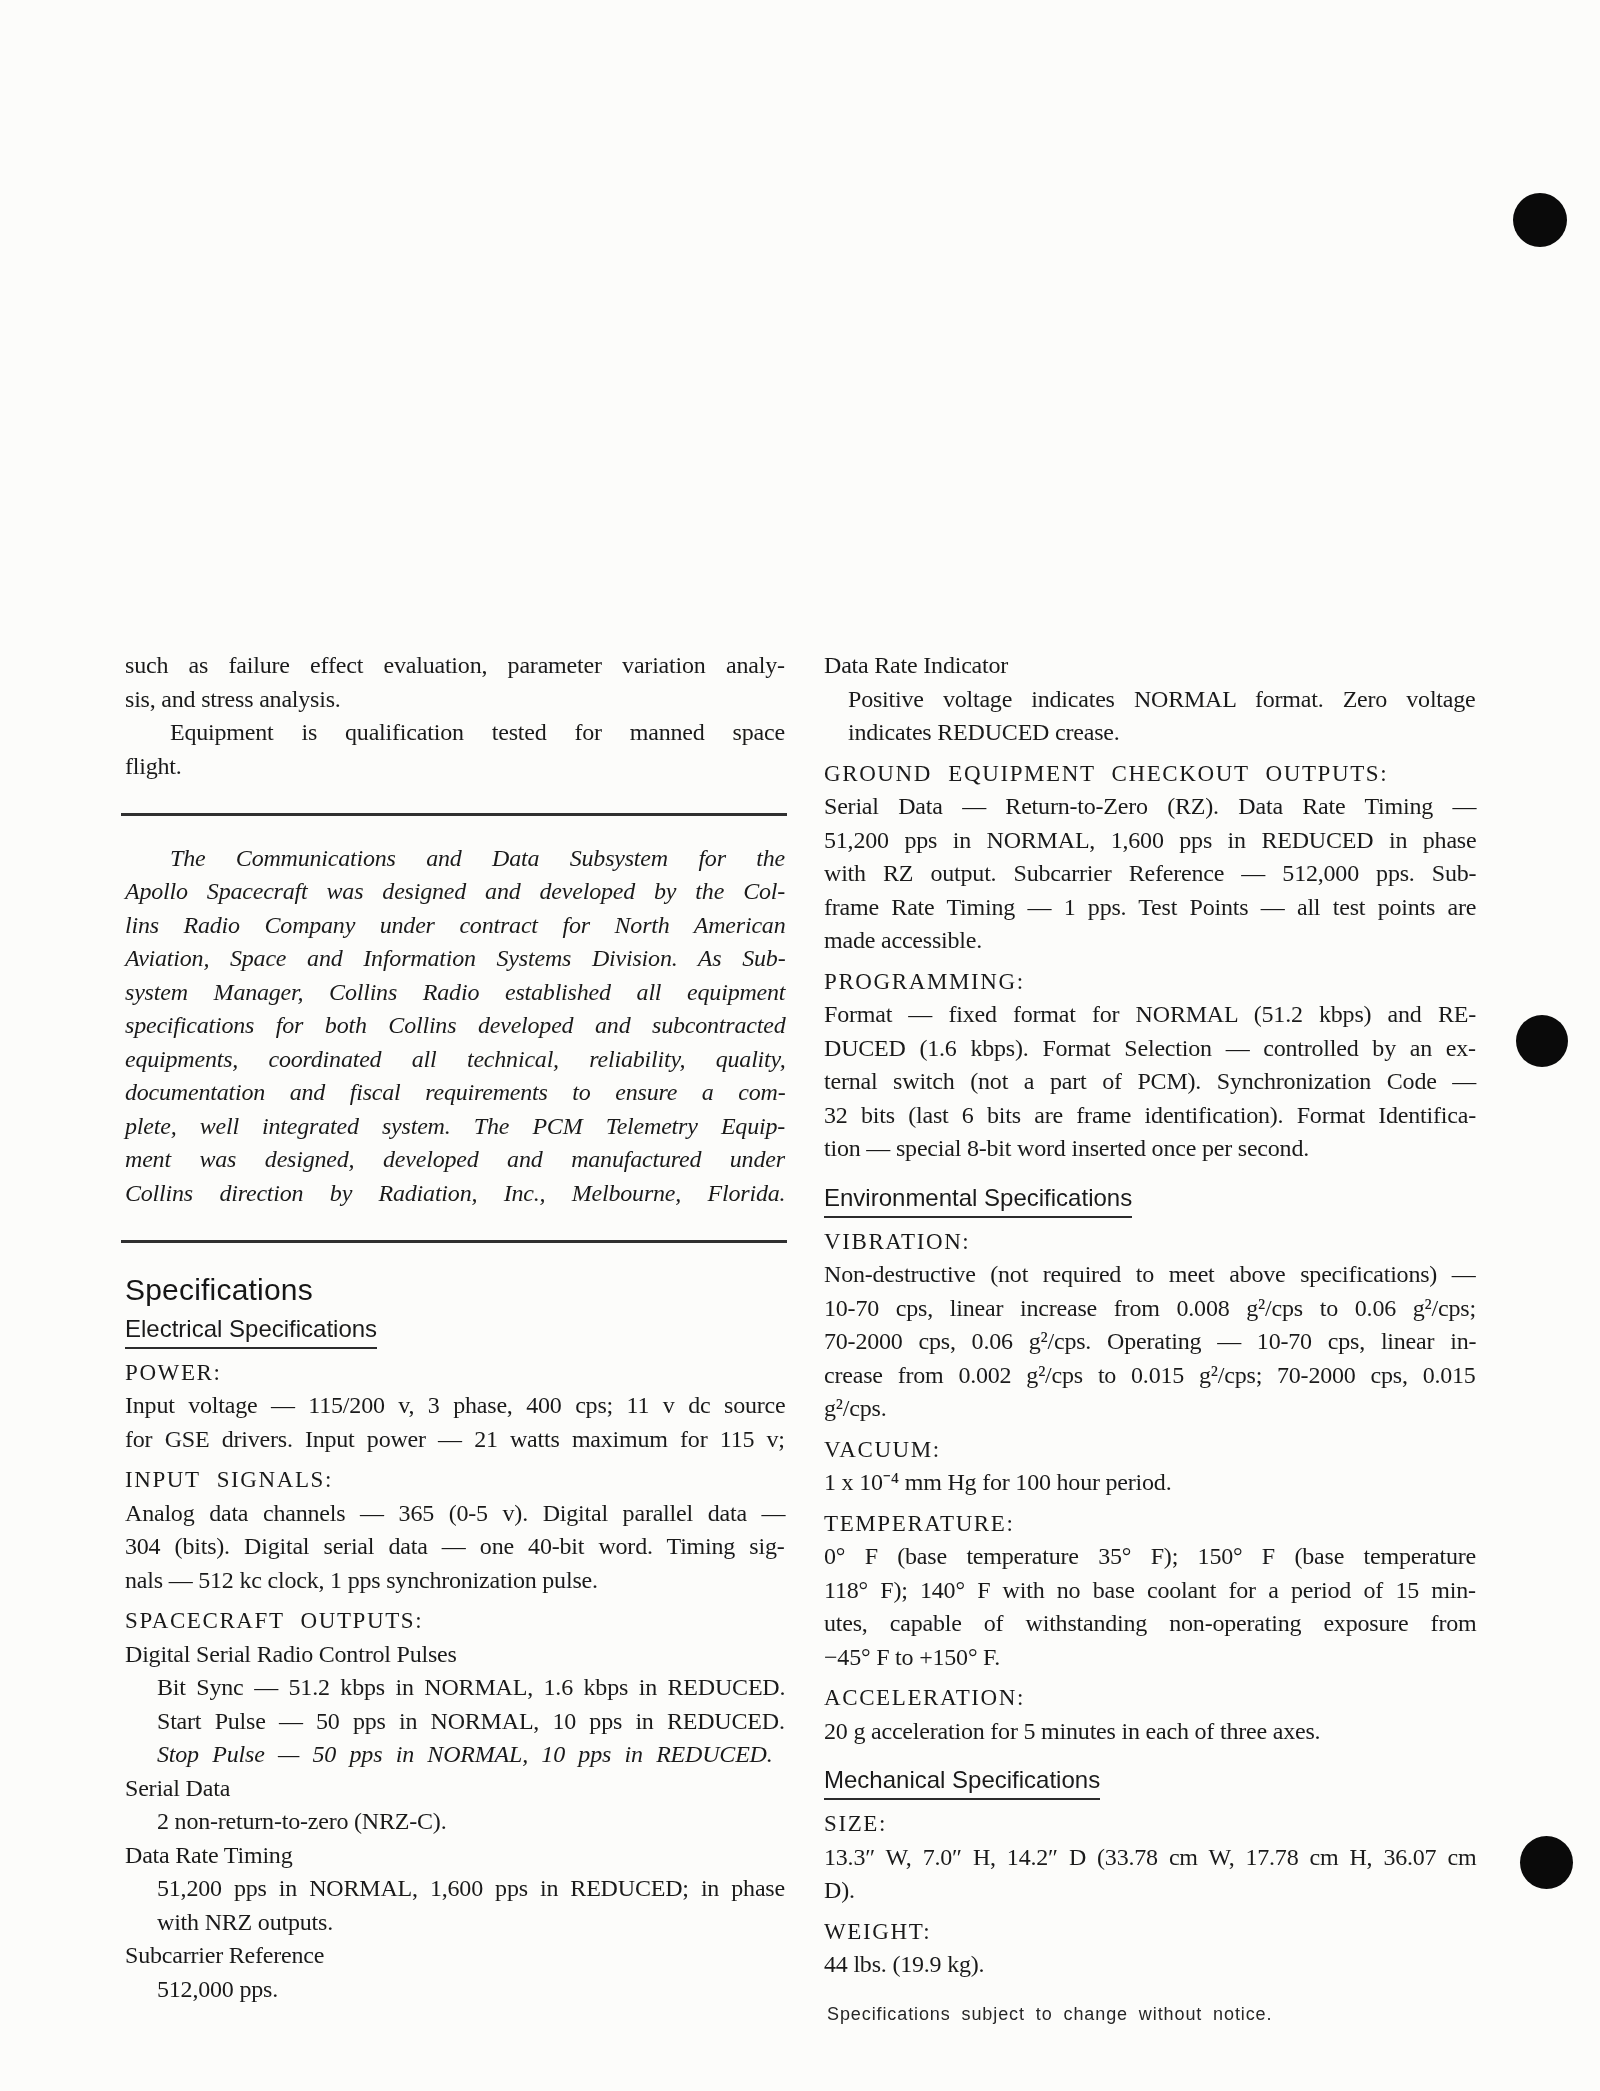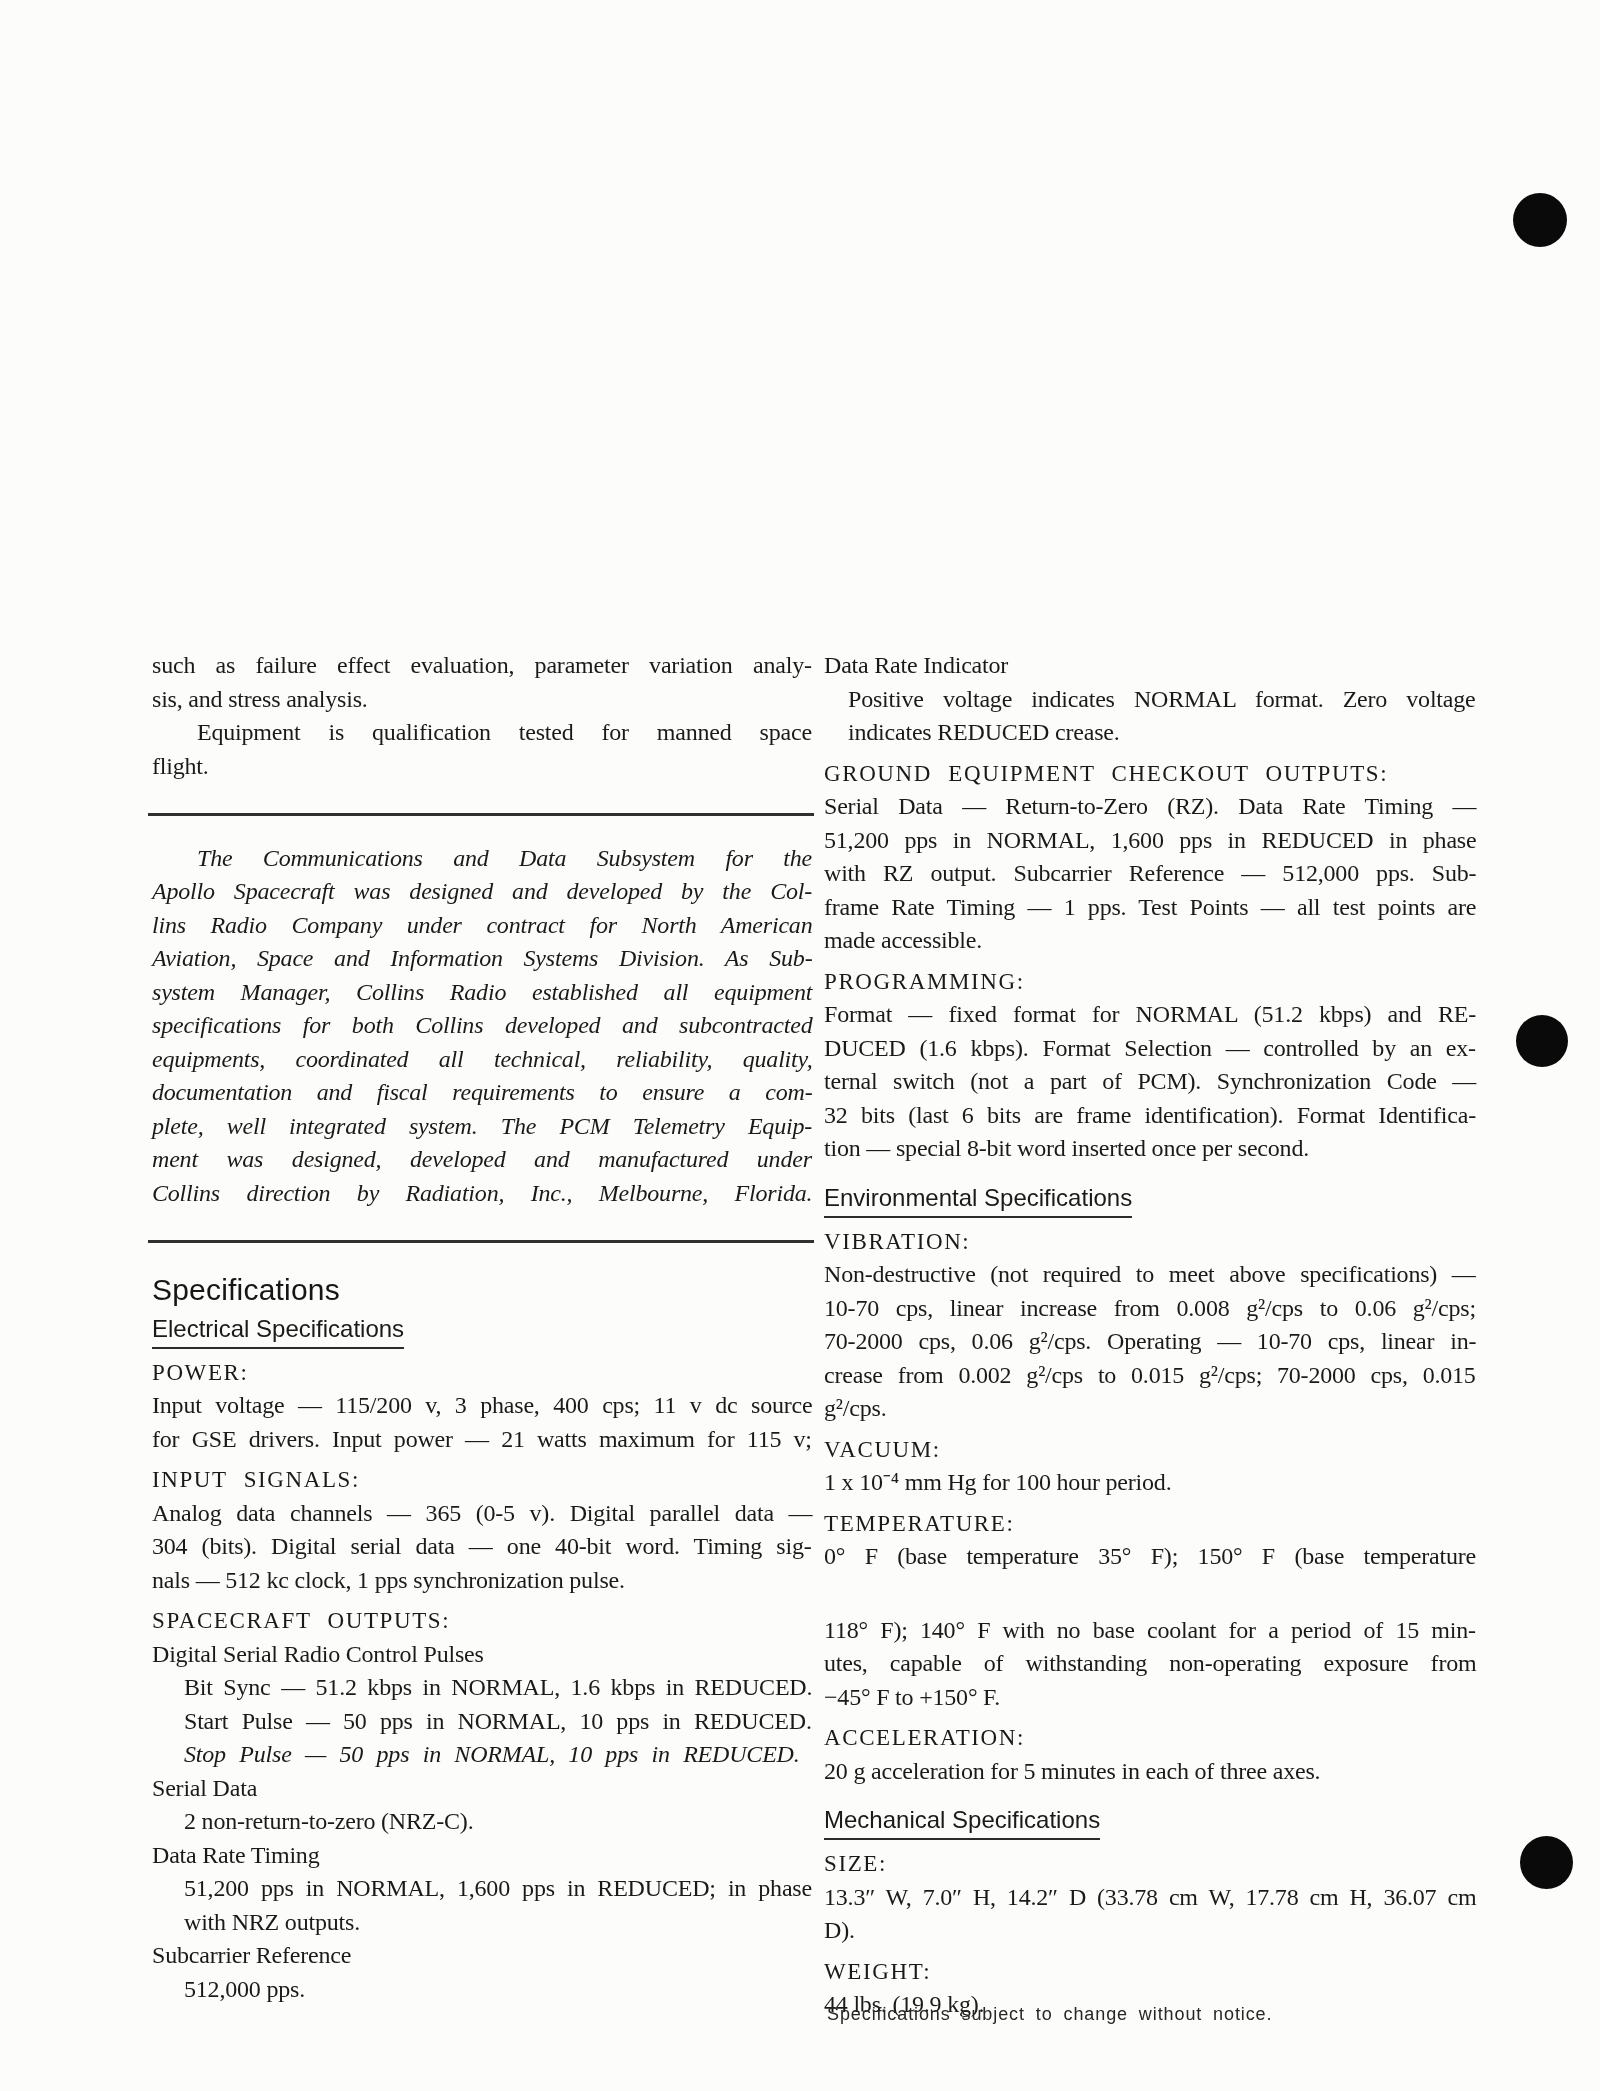--- a/index.html
+++ b/index.html
@@ -4,21 +4,21 @@
 <style>
   html,body { margin:0; padding:0; }
   body {
     width:1600px; height:2091px; position:relative;
     background:#fcfcfa; overflow:hidden;
     font-family:"Liberation Serif", serif;
     color:#1a1a1a;
   }
   .page { position:absolute; inset:0; }
   .col { position:absolute; top:649px; }
-  #col-left  { left:152px; width:660px; }
+  #col-left  { left:125px; width:660px; }
   #col-right { left:824px; width:652px; }
 
   .line, .plain, .label {
     font-size:24px; line-height:33.5px; letter-spacing:-0.2px;
     white-space:nowrap;
   }
   .line span, .plain span, .label span { display:inline-block; white-space:nowrap; }
   .blk-italic .line { font-style:italic; }
 
   .label { font-size:23px; letter-spacing:1.6px; word-spacing:9px; margin-top:7px; }
@@ -143,21 +143,21 @@
         <div class="line j"><span style="word-spacing: 9.11111px;">crease from 0.002 g²/cps to 0.015 g²/cps; 70-2000 cps, 0.015</span></div>
         <div class="line"><span>g²/cps.</span></div>
       </div>
       <div class="label"><span class="txt">VACUUM:</span></div>
       <div class="blk-para">
         <div class="line"><span>1 x 10⁻⁴ mm Hg for 100 hour period.</span></div>
       </div>
       <div class="label"><span class="txt">TEMPERATURE:</span></div>
       <div class="blk-para">
         <div class="line j"><span style="word-spacing: 13.6667px;">0° F (base temperature 35° F); 150° F (base temperature</span></div>
-        <div class="line j"><span style="word-spacing: 6.53846px; margin-top: 40px;">118° F); 140° F with no base coolant for a period of 15 min-</span></div>
+        <div class="line j"><span style="word-spacing: 6.53846px;">118° F); 140° F with no base coolant for a period of 15 min-</span></div>
         <div class="line j"><span style="word-spacing: 16.3333px;">utes, capable of withstanding non-operating exposure from</span></div>
         <div class="line"><span>−45° F to +150° F.</span></div>
       </div>
       <div class="label"><span class="txt">ACCELERATION:</span></div>
       <div class="blk-para">
         <div class="line"><span>20 g acceleration for 5 minutes in each of three axes.</span></div>
       </div>
       <div class="blk-subhead"><span class="txt">Mechanical Specifications</span></div>
       <div class="label"><span class="txt">SIZE:</span></div>
       <div class="blk-para">

